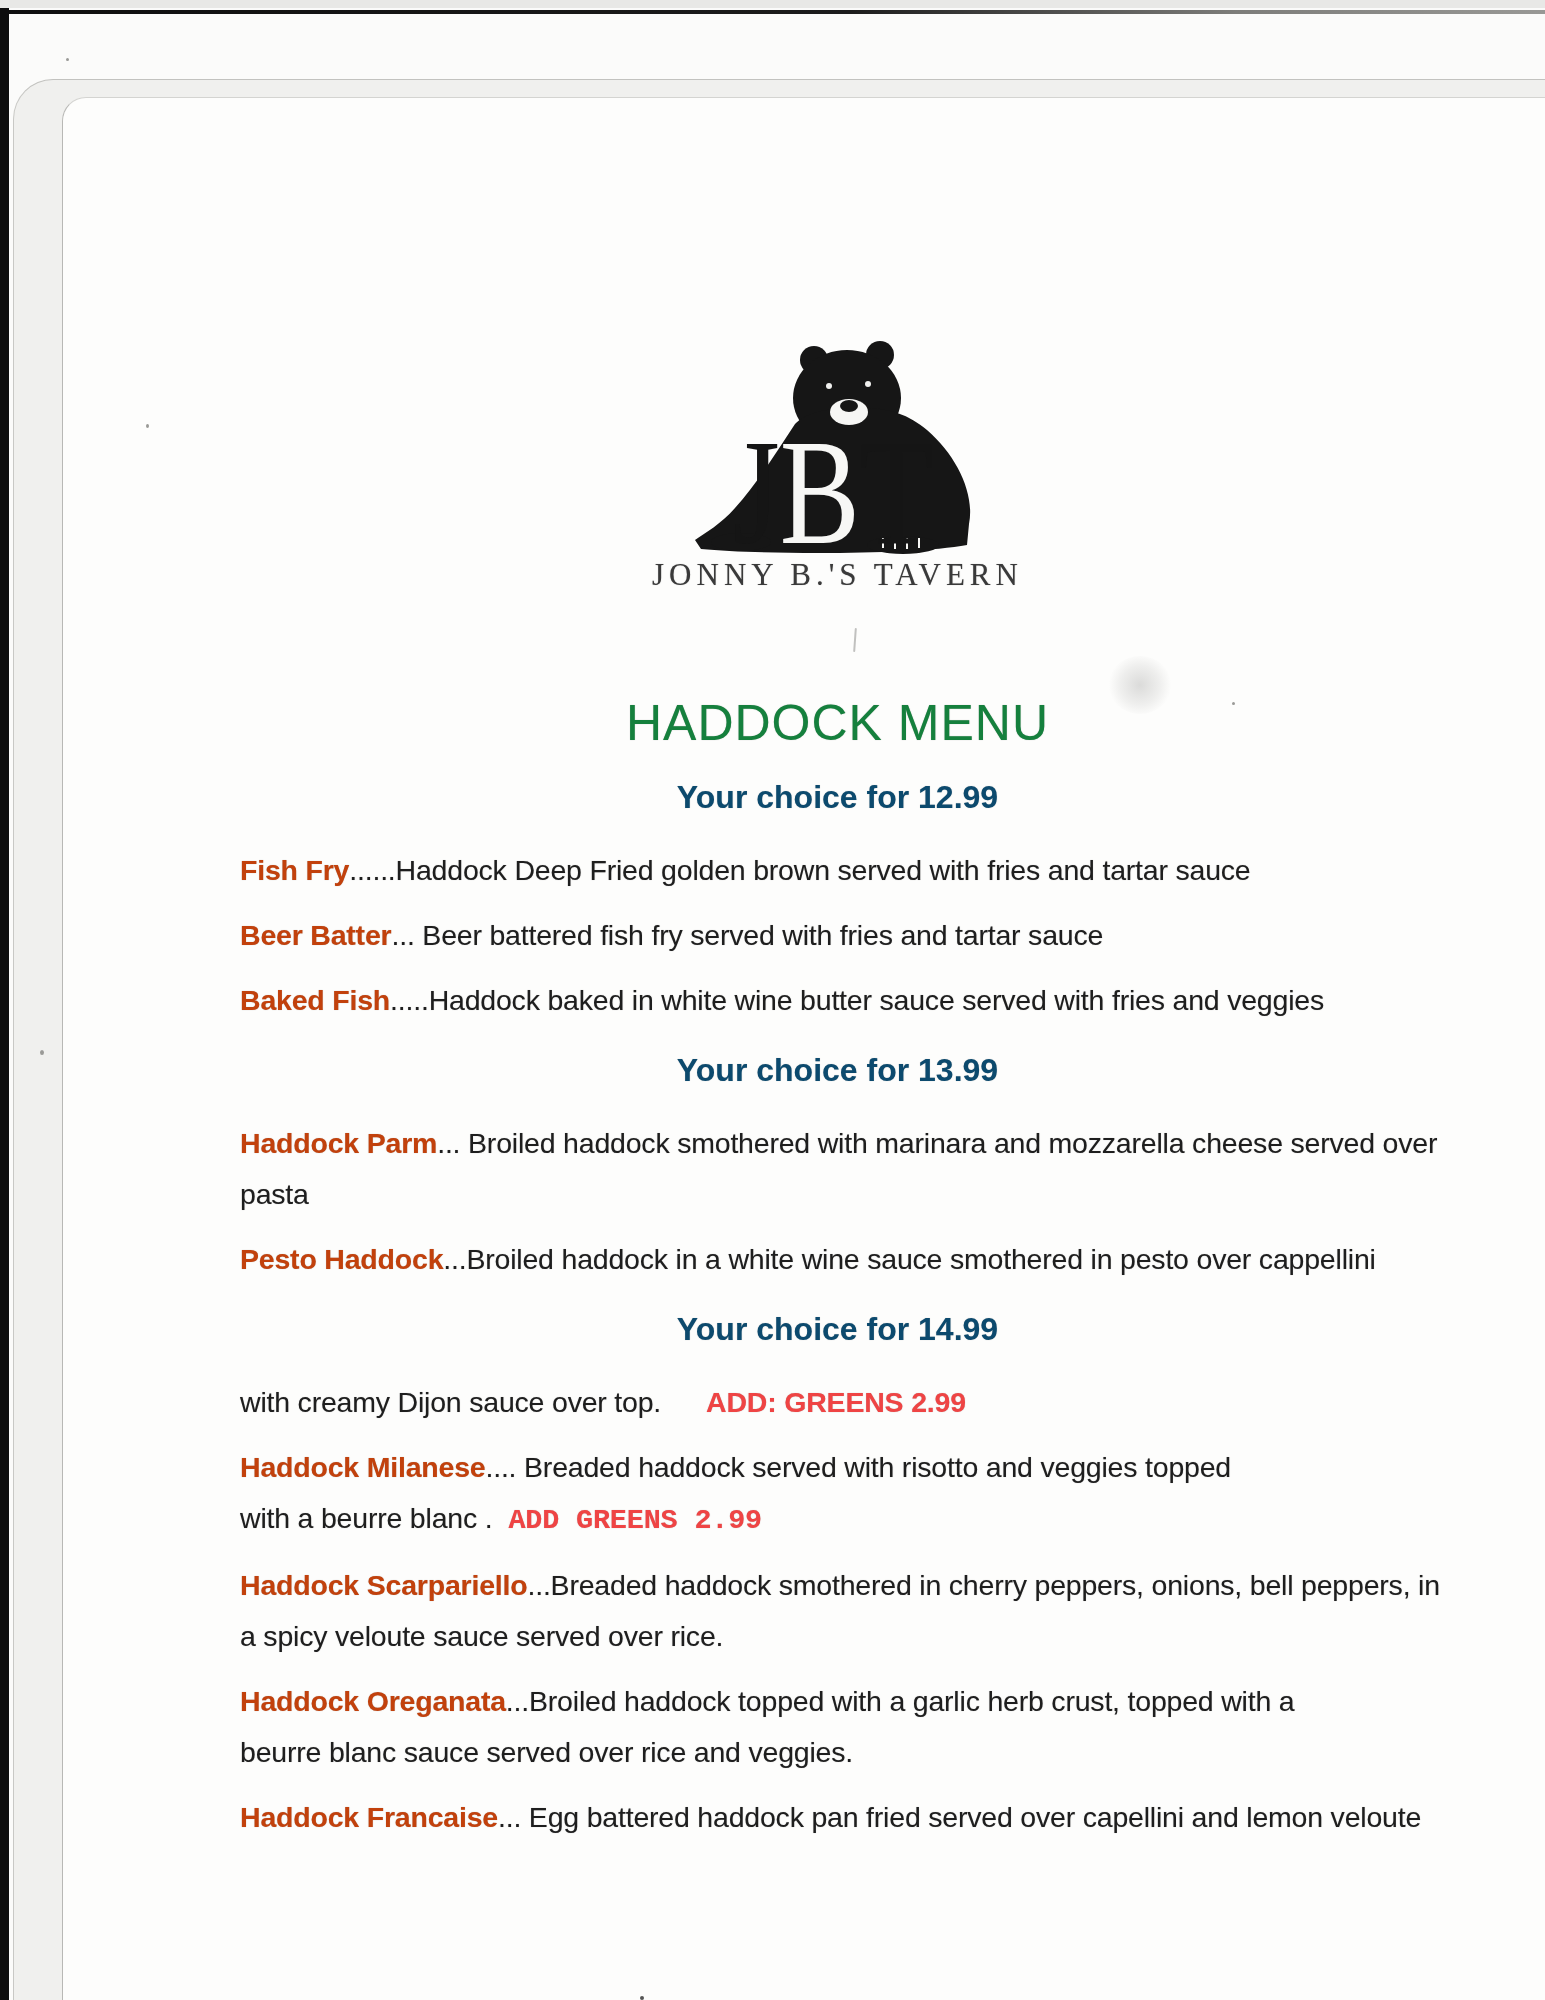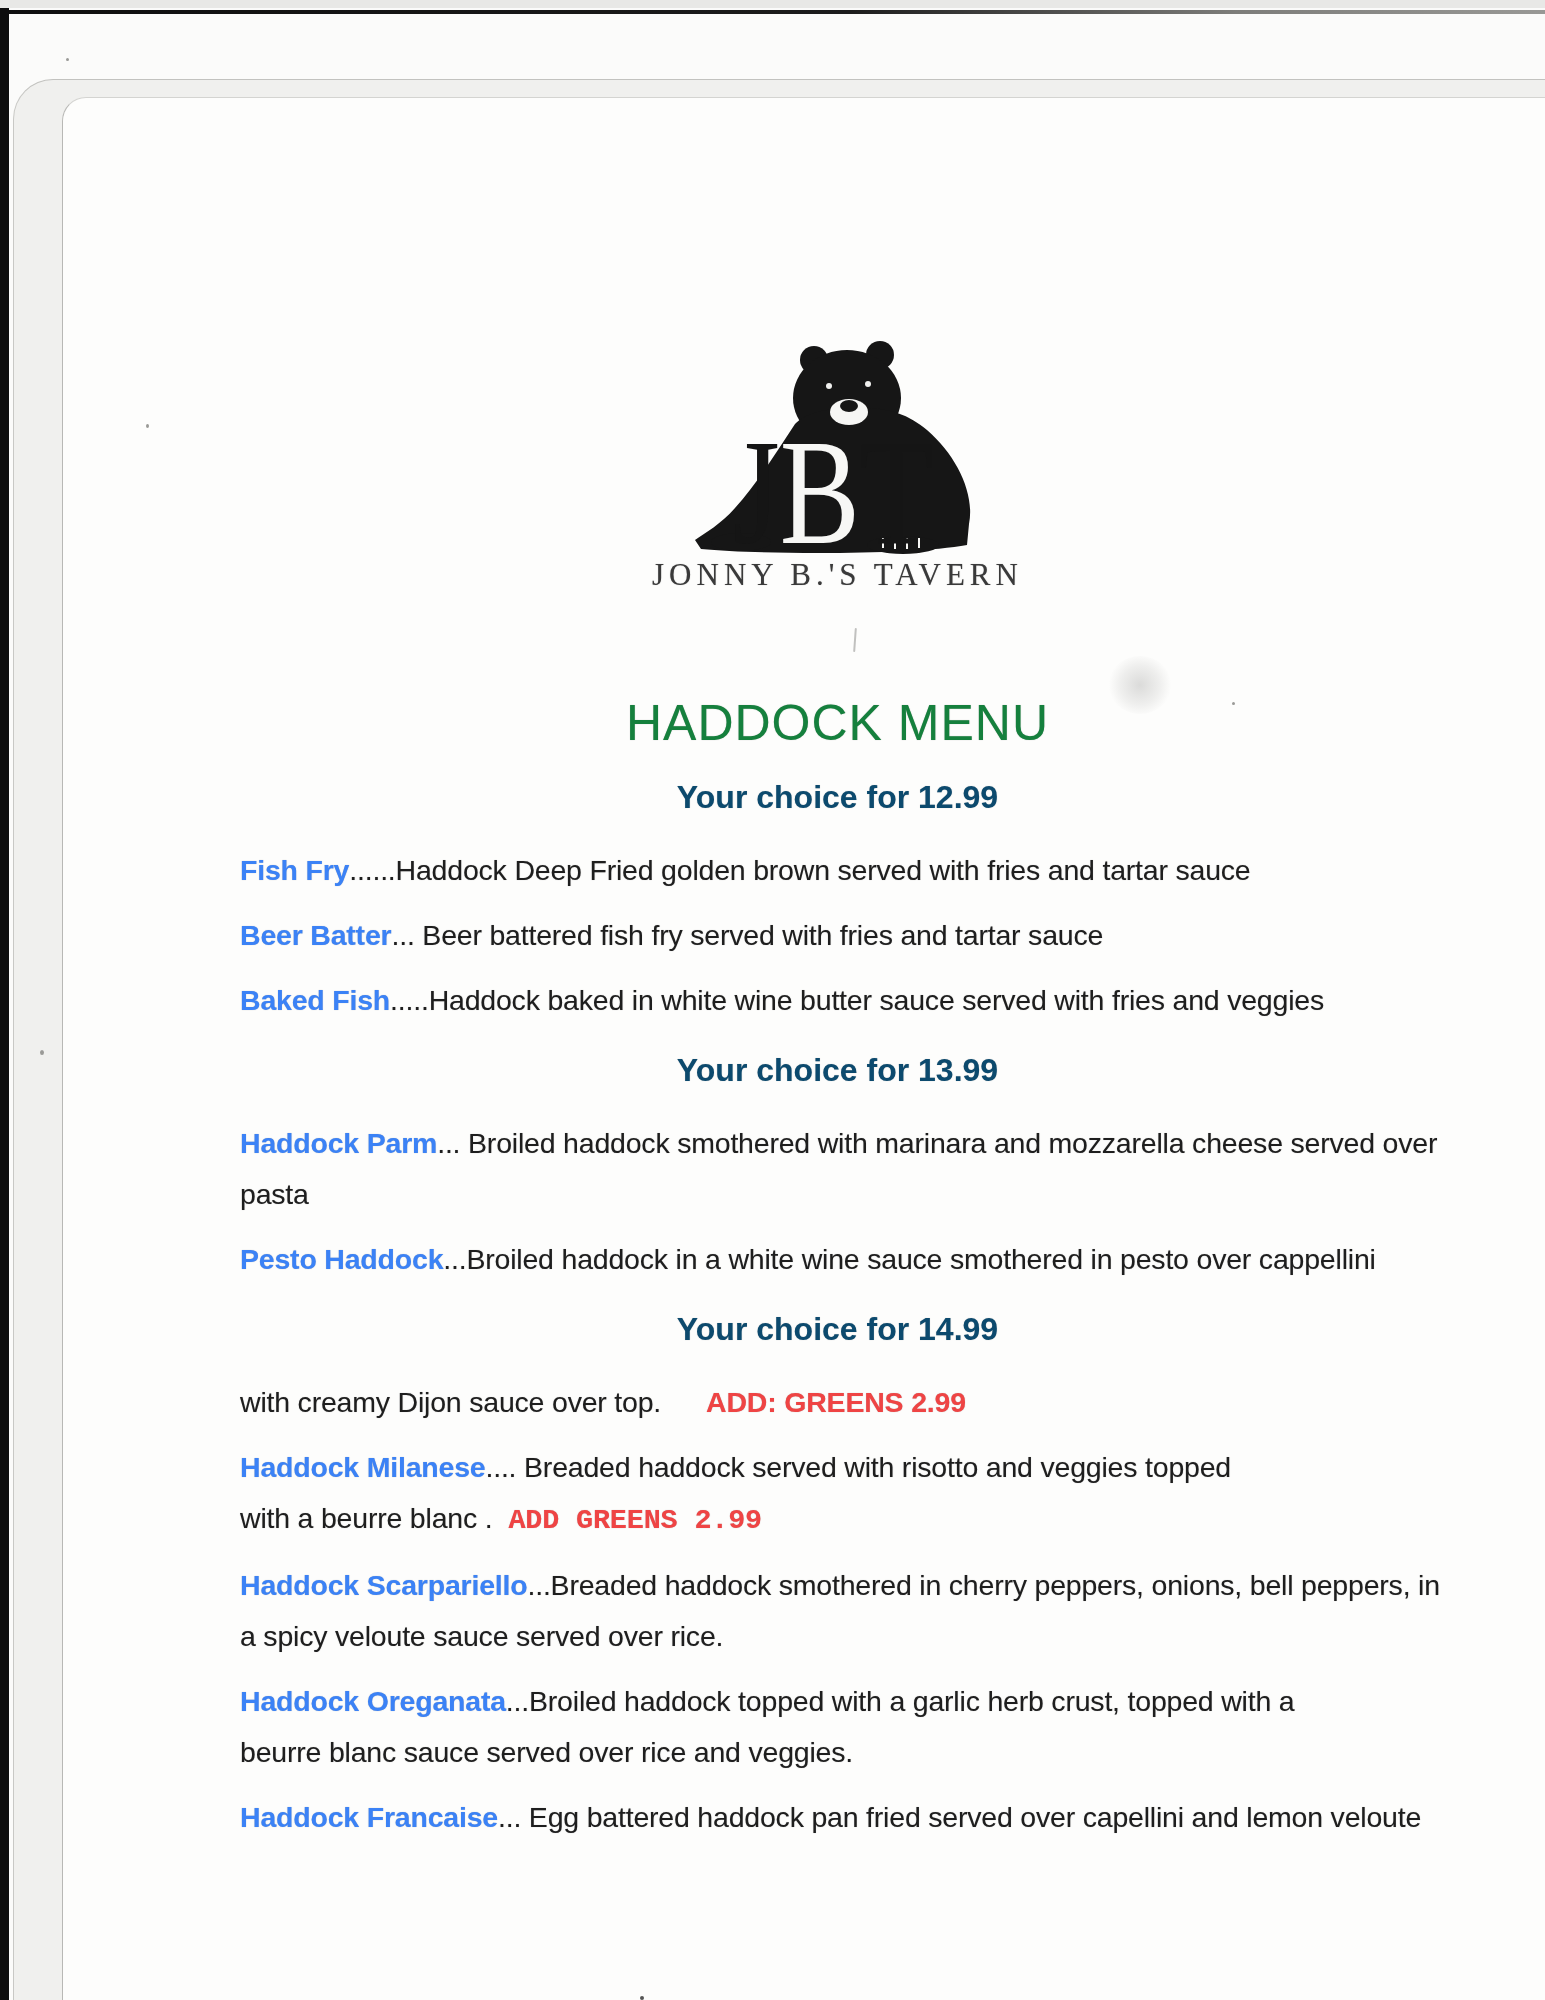--- a/index.html
+++ b/index.html
@@ -32,21 +32,21 @@
 
   
   .content{position:absolute;left:240px;top:685px;width:1195px;}
   .menu-title{text-align:center;font-size:50px;line-height:60px;font-weight:400;
     letter-spacing:1px;color:#15803d;margin:0 0 11px 0;text-shadow:0 0 1px rgba(45,45,45,.35);}
   .section-heading{text-align:center;font-size:32px;line-height:44px;font-weight:700;
     color:#0c4a6e;margin:22px 0 26px 0;text-shadow:0 0 1px rgba(40,40,40,.3);}
   .menu-item{margin:0 0 14px 0;font-size:28.5px;line-height:51px;letter-spacing:-0.2px;
     color:#1e1e1e;text-shadow:0 0 1px rgba(50,50,50,.33);}
   .item-line{white-space:nowrap;}
-  .item-name{font-weight:700;color:#3b82f6;}
+  .item-name{font-weight:700;color:#c2410c;}
   .item-dots{font-weight:400;}
   .seg.bold{font-weight:700;color:#ef4444;}
 </style>
 </head>
 <body>
 
 <div class="canvas">
 
   <div class="top-edge-line"></div>
   <div class="left-edge-strip"></div>

